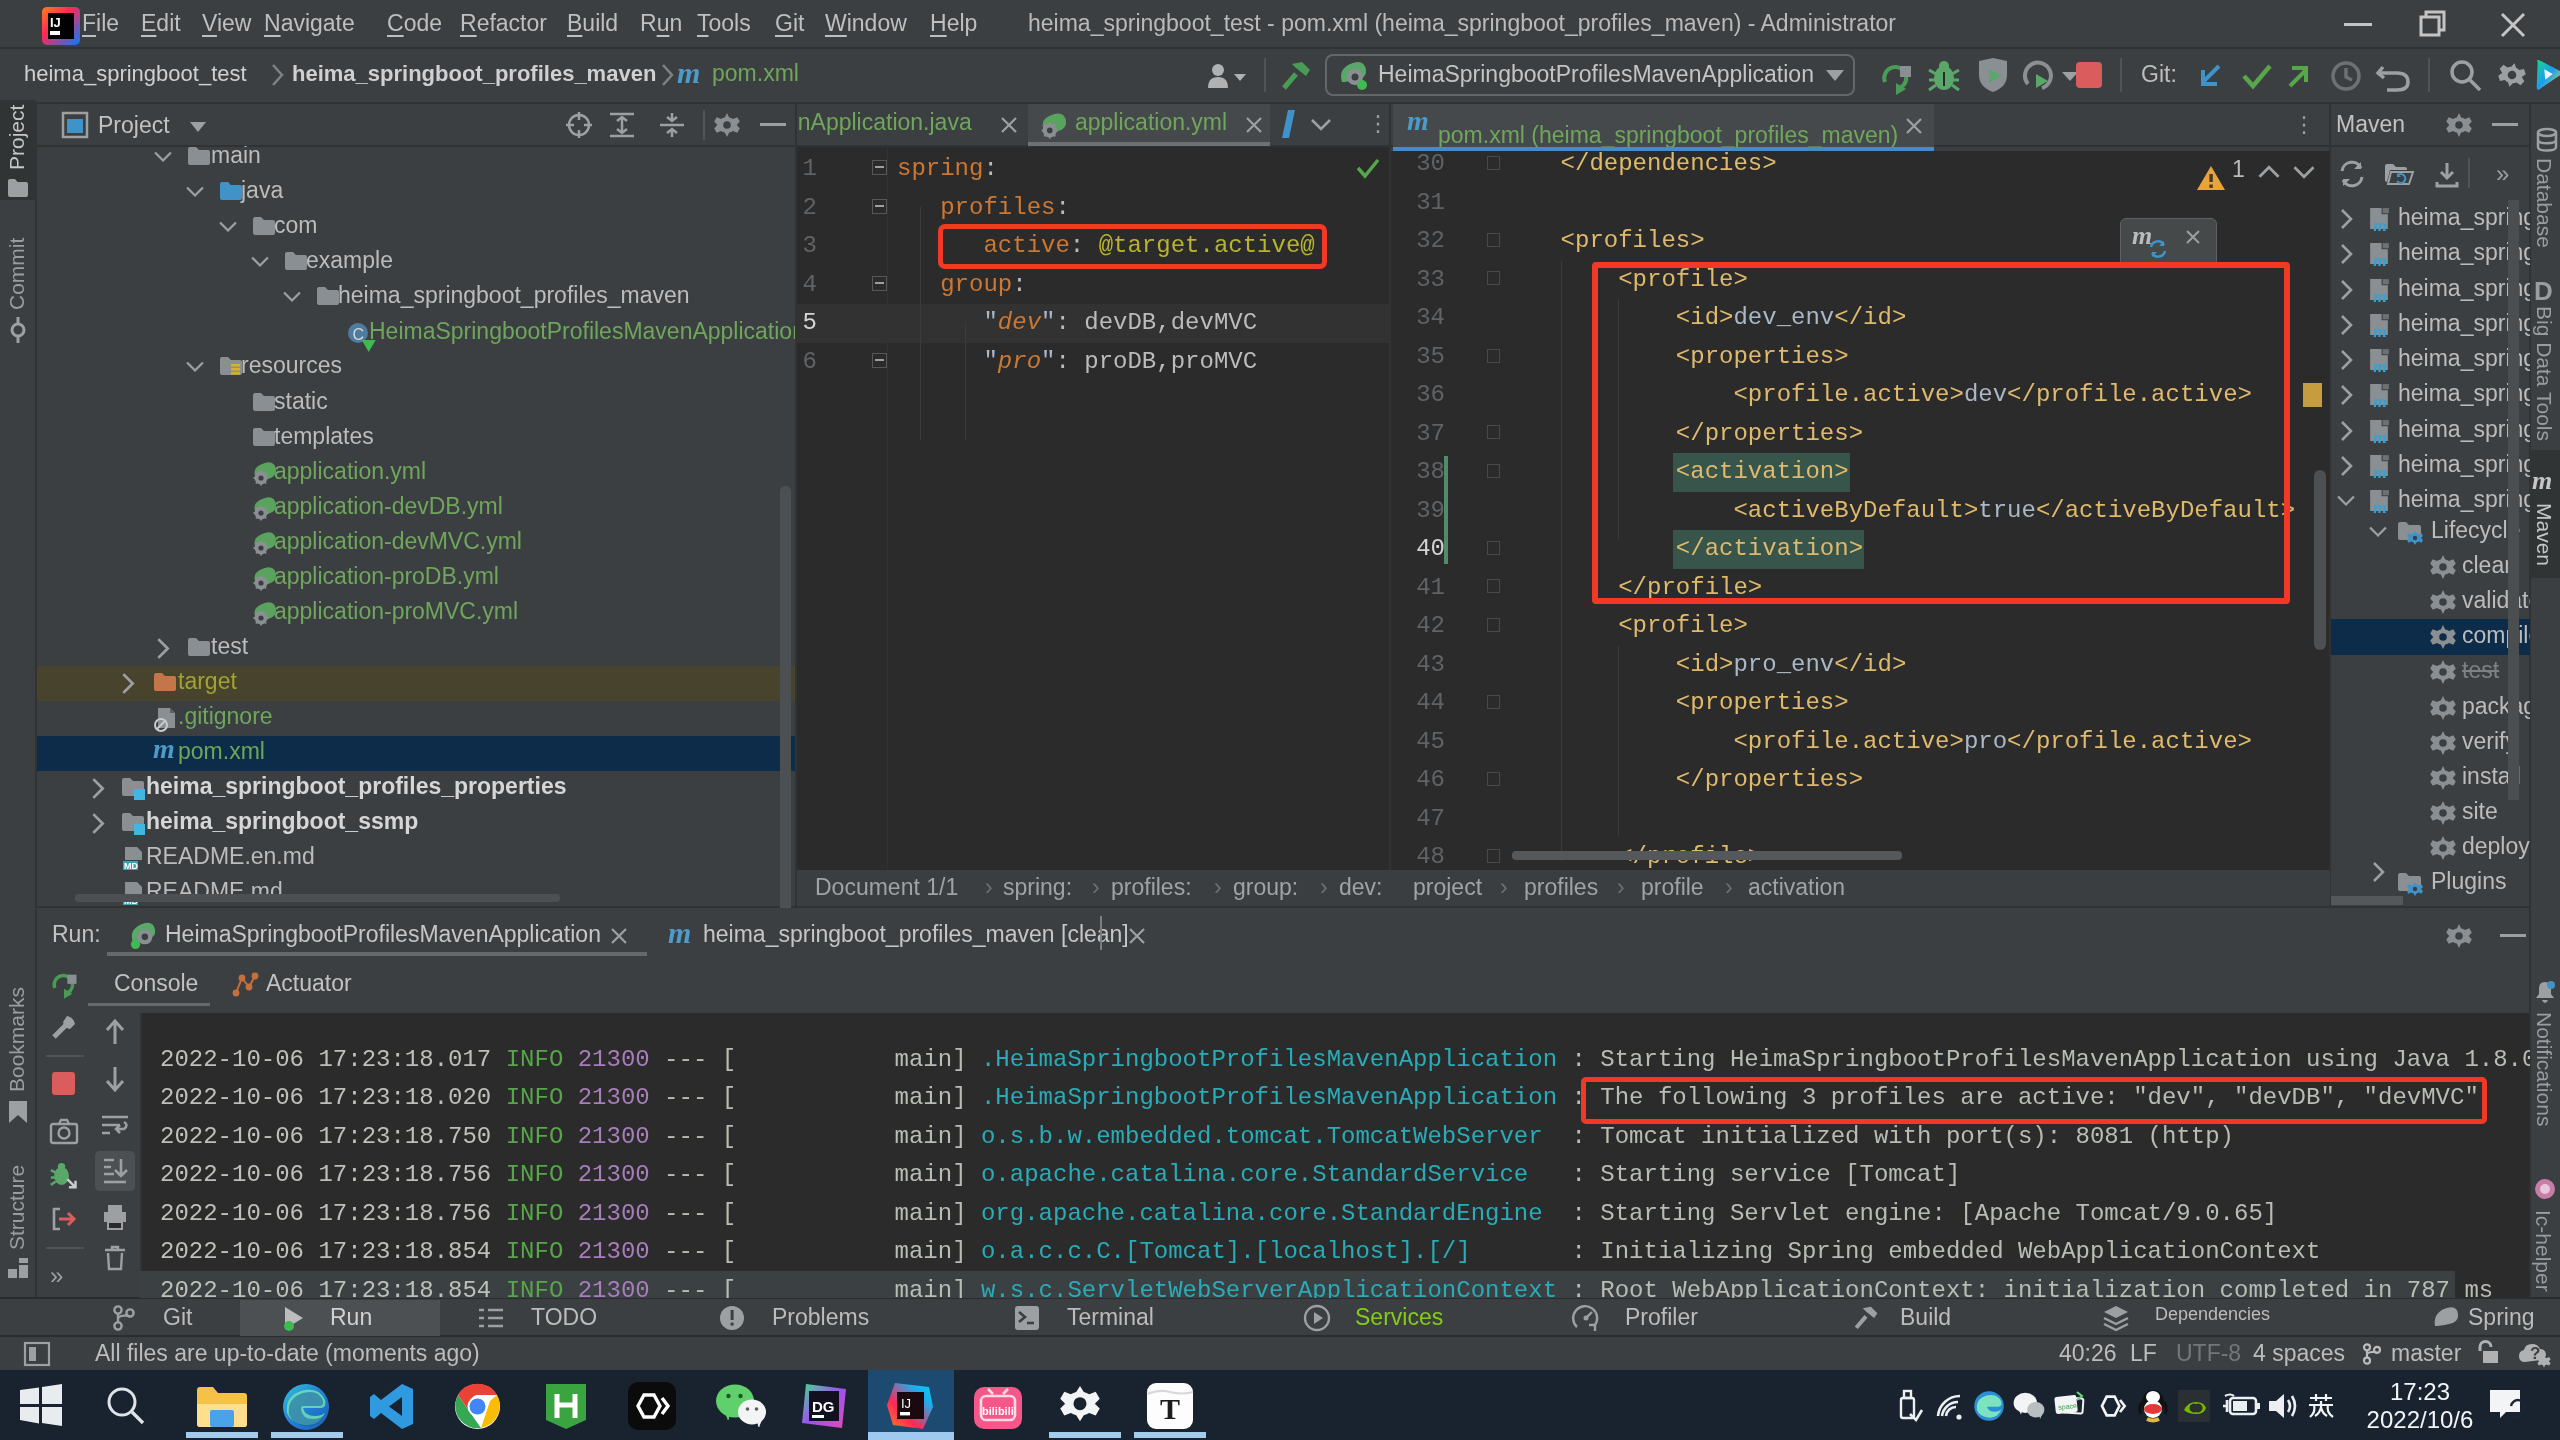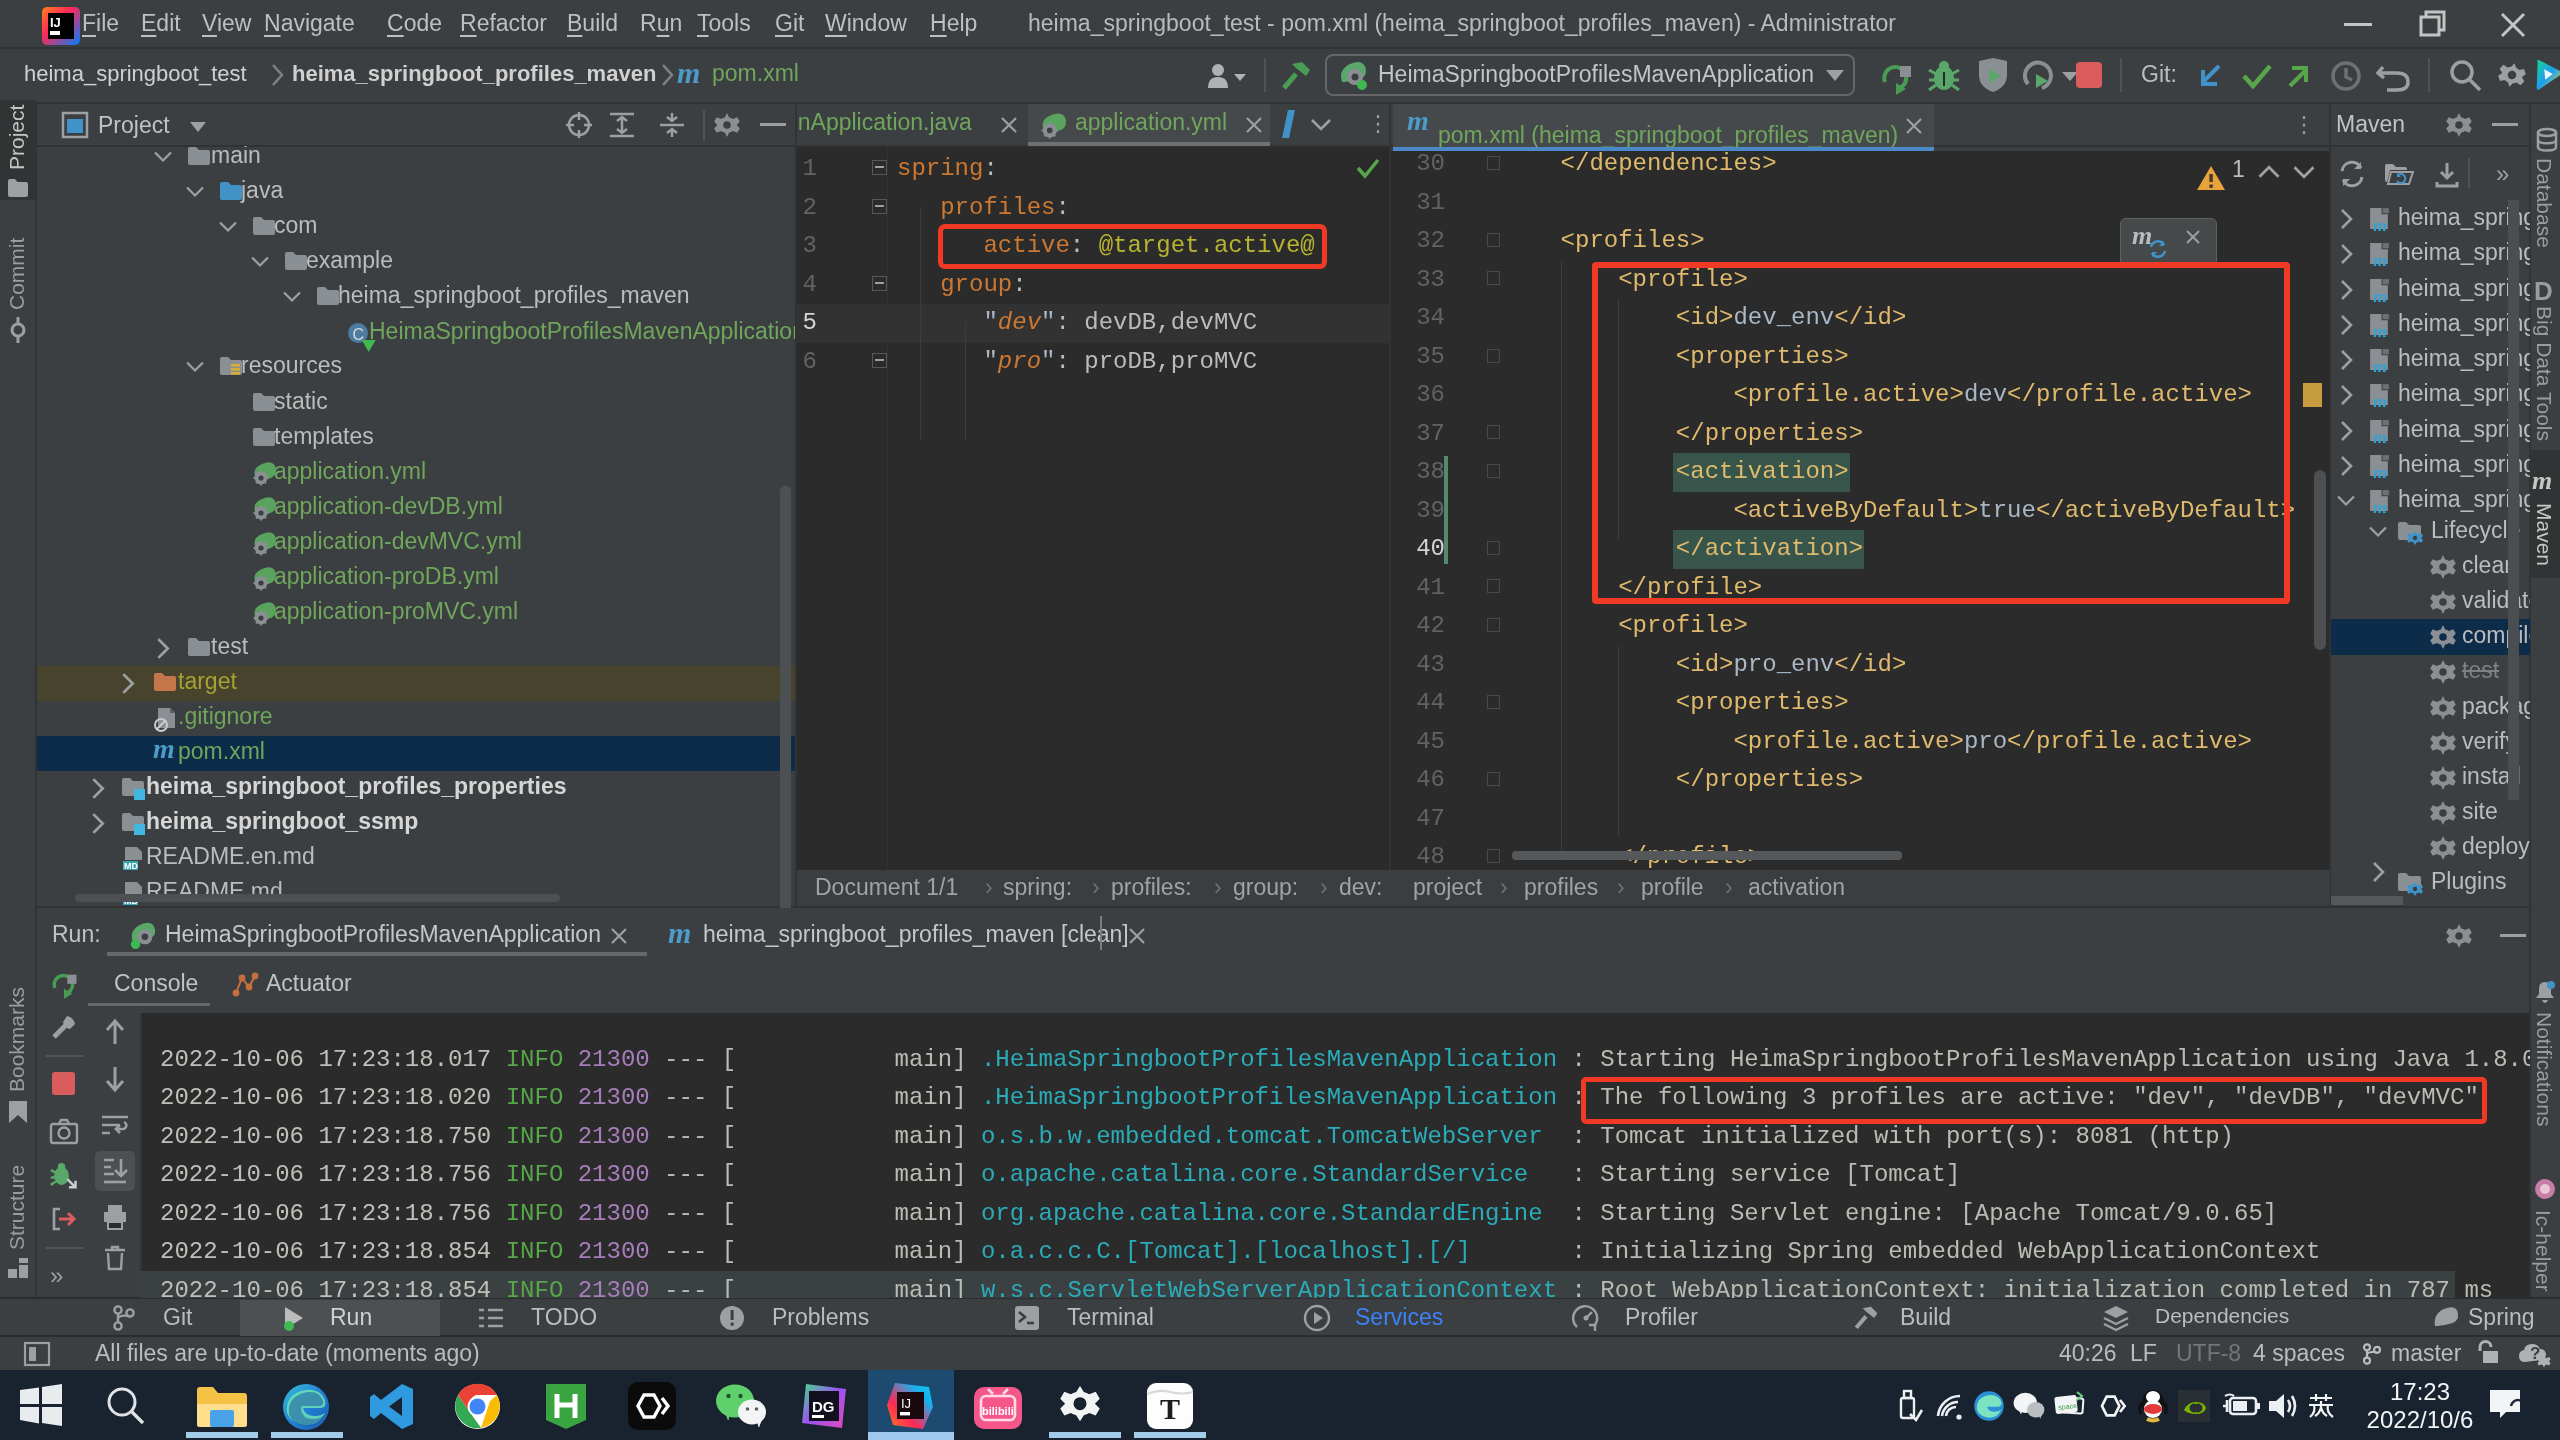--- a/index.html
+++ b/index.html
@@ -876,38 +876,38 @@
 <svg style="left:1014px;top:1305px" width="26" height="26">
     <rect x="1" y="1" width="24" height="24" rx="3" fill="#9da0a2"></rect>
     <path d="M5 7 L11 12 L5 17" stroke="#3c3f41" stroke-width="2.6" fill="none"></path>
     <path d="M13 18 L20 18" stroke="#3c3f41" stroke-width="2.6"></path>
   </svg>
 <div class="abs" style="left:1067px;top:1304px;font-size:23px;color:#bcbcbc">Terminal</div>
 <svg style="left:1304px;top:1305px" width="26" height="26">
     <circle cx="13" cy="13" r="12" fill="none" stroke="#9da0a2" stroke-width="2.4"></circle>
     <path d="M10 7 L19 13 L10 19 Z" fill="#9da0a2"></path>
   </svg>
-<div class="abs" style="left:1355px;top:1304px;font-size:23px;color:#3b82f6">Services</div>
+<div class="abs" style="left:1355px;top:1304px;font-size:23px;color:#84cc16">Services</div>
 <svg style="left:1573px;top:1305px" width="26" height="26">
     <path d="M4 22 A12 12 0 1 1 22 20" stroke="#9da0a2" stroke-width="2.4" fill="none"></path>
     <path d="M13 13 L19 7" stroke="#9da0a2" stroke-width="2.4"></path>
     <circle cx="13" cy="13" r="2.5" fill="#9da0a2"></circle>
     <path d="M22 20 L16 20 M22 20 L22 26" stroke="#9da0a2" stroke-width="2.4"></path>
   </svg>
 <div class="abs" style="left:1625px;top:1304px;font-size:23px;color:#bcbcbc">Profiler</div>
 <svg style="left:1853px;top:1305px" width="26" height="26" viewBox="0 0 32 32">
     <path d="M4 28 L16 14" stroke="#9da0a2" stroke-width="5"></path>
     <path d="M12 4 L22 2 L30 10 L26 16 L16 8 Z" fill="#9da0a2"></path>
   </svg>
 <div class="abs" style="left:1900px;top:1304px;font-size:23px;color:#bcbcbc">Build</div>
 <svg style="left:2103px;top:1305px" width="26" height="26">
     <path d="M13 1 L25 7 L13 13 L1 7 Z" fill="#9da0a2"></path>
     <path d="M1 13 L13 19 L25 13 M1 19 L13 25 L25 19" stroke="#9da0a2" stroke-width="2.4" fill="none"></path>
   </svg>
-<div class="abs" style="left:2155px;top:1304px;font-size:21px;color:#bcbcbc">Dependencies</div>
+<div class="abs" style="left:2155px;top:1304px;font-size:18px;color:#bcbcbc">Dependencies</div>
 <svg style="left:2433px;top:1306px" width="26" height="24" viewBox="0 0 26 24">
     <path d="M2 20 Q0 8 11 3 Q24 -2 25 8 Q26 16 16 18 Q7 20 2 20 Z" fill="#9da0a2"></path>
   </svg>
 <div class="abs" style="left:2468px;top:1304px;font-size:23px;color:#bcbcbc">Spring</div>
 
 <svg style="left:24px;top:1342px" width="26" height="24">
     <rect x="1" y="1" width="24" height="22" fill="none" stroke="#9da0a2" stroke-width="2.2"></rect>
     <rect x="5" y="5" width="7" height="14" fill="#9da0a2"></rect>
   </svg>
 <div class="abs" style="left:95px;top:1340px;font-size:23px;color:#bcbcbc">All files are up-to-date (moments ago)</div>

